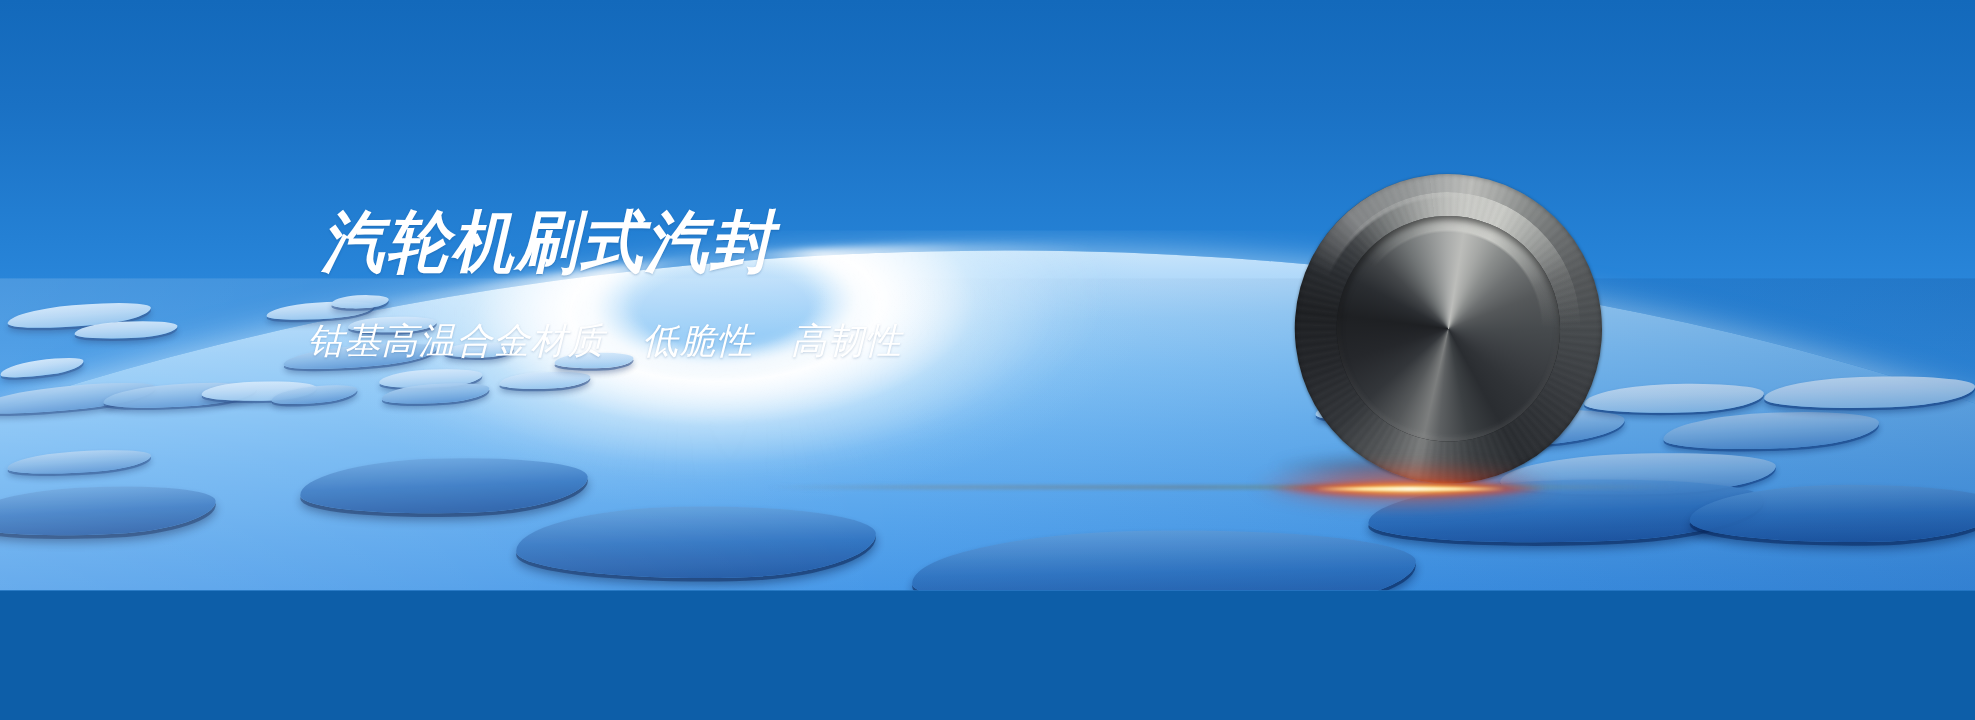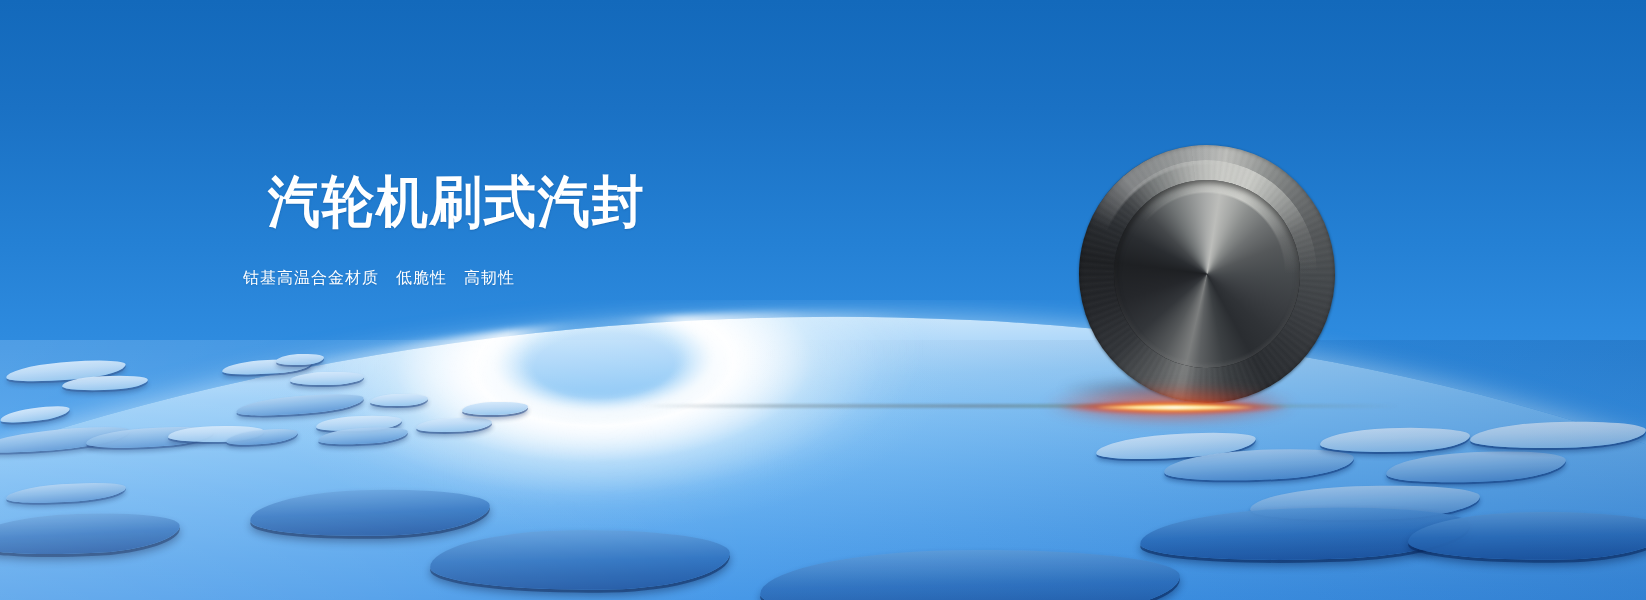--- a/index.html
+++ b/index.html
@@ -9,31 +9,32 @@
     background: #0d5ea8;
   }
   body {
     font-family: "Liberation Sans", "DejaVu Sans", sans-serif;
   }
 
   
   .banner {
     position: relative;
     width: 1646px;
-    height: 600px;
+    height: 492px;
     overflow: hidden;
     background: linear-gradient(to bottom,
         #1369bb 0%,
         #1a71c4 18%,
         #2480d4 40%,
         #2f8ce0 58%,
         #3b97ea 72%,
         #46a0f0 82%,
         #52a8f4 92%,
         #5cb0f7 100%);
+    font-style: italic;
   }
 
   
   .globe-wrap {
     position: absolute;
     left: 0; right: 0; bottom: 0;
     height: 300px;
     overflow: hidden;
   }
   
@@ -329,23 +330,23 @@
     font-weight: 700;
     color: #ffffff;
     letter-spacing: 2px;
     transform: scaleX(0.93);
     transform-origin: left center;
     white-space: nowrap;
     text-shadow: 0 1px 2px rgba(10,60,120,0.28);
   }
   .sub1 {
     position: absolute;
-    left: 243px;
+    left: 256px;
     top: 270px;
-    font-size: 16px;
+    font-size: 30px;
     line-height: 1;
     color: #ffffff;
     letter-spacing: 1px;
     white-space: nowrap;
     text-shadow: 0 1px 2px rgba(10,60,120,0.22);
     text-align: right;
   }
   .sub2 {
     position: absolute;
     left: 298px;

